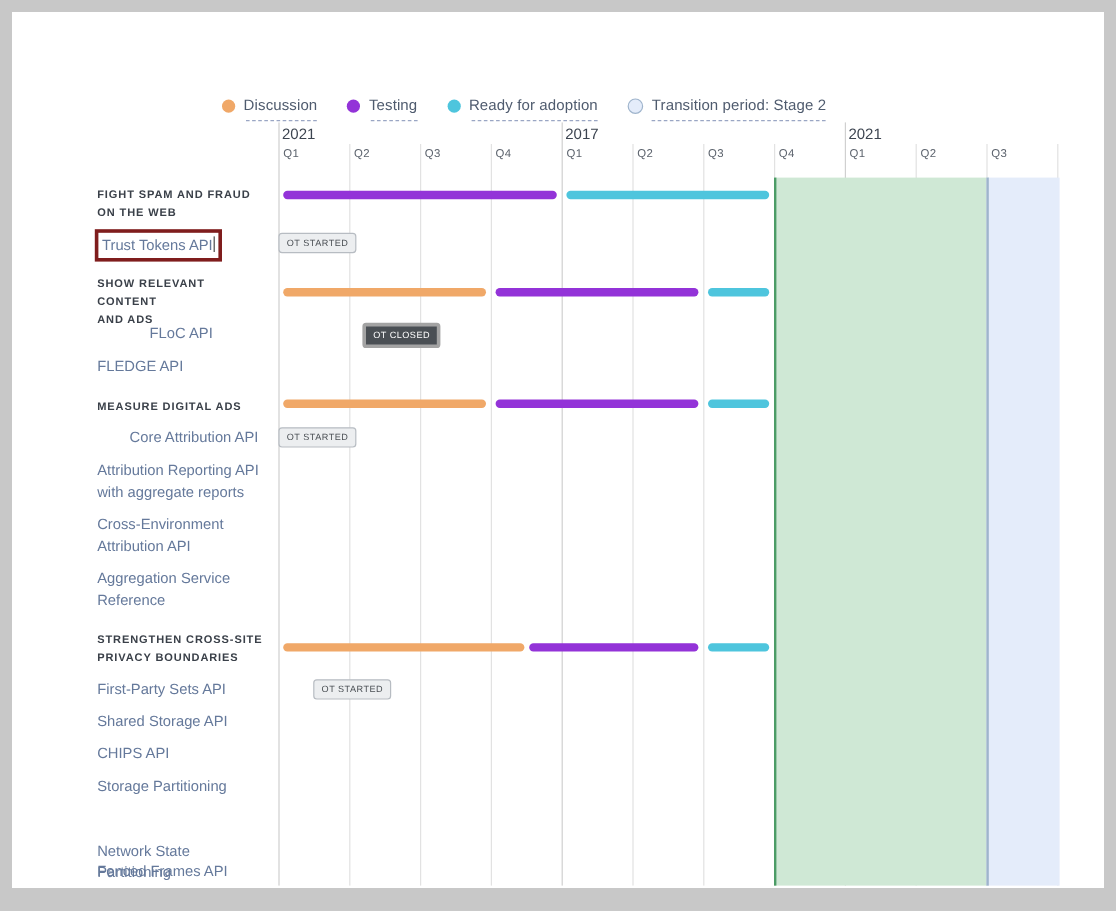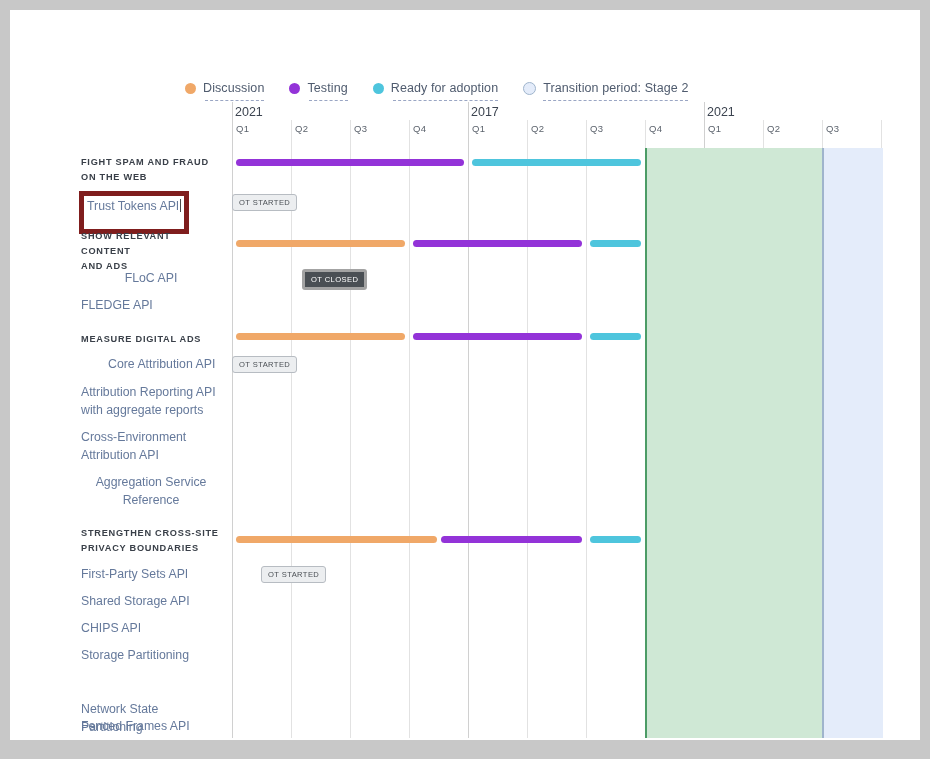--- a/index.html
+++ b/index.html
@@ -122,23 +122,23 @@
   .api-link {
     position: absolute;
     left: 71px;
     width: 140px;
     font-size: 12.3px;
     color: #65799b;
     line-height: 18px;
   }
   .api-link.focused {
     left: 69px;
-    padding: 1px 3px 14px 3px;
+    padding: 1px 3px 2px 3px;
     width: auto;
-    border: 5px solid #7f1d1d;
+    border: 3px solid #7f1d1d;
     display: inline-block;
     white-space: nowrap;
   }
   .caret {
     display: inline-block;
     width: 1px;
     height: 13px;
     background: #4a4a4a;
     vertical-align: -2px;
     margin-left: 1px;
@@ -251,21 +251,21 @@
       <div class="group-title" style="top: 322px;">
         <div>MEASURE DIGITAL ADS</div>
       </div>
       <div class="bar" style="background: rgb(240, 168, 104); left: 226px; width: 169px; top: 323px;"></div>
       <div class="bar" style="background: rgb(147, 51, 216); left: 403px; width: 169px; top: 323px;"></div>
       <div class="bar" style="background: rgb(78, 197, 221); left: 580px; width: 51px; top: 323px;"></div>
       <div class="badge started" style="left: 222px; top: 346px;">OT STARTED</div>
       <div class="api-link" style="top: 345px; margin-left: 27px;"><span>Core Attribution API</span></div>
       <div class="api-link" style="top: 373px;"><span>Attribution Reporting API with aggregate reports</span></div>
       <div class="api-link" style="top: 418px;"><span>Cross-Environment Attribution API</span></div>
-      <div class="api-link" style="top: 463px; text-align: center;"><span>Aggregation Service Reference</span></div>
+      <div class="api-link" style="top: 463px;"><span>Aggregation Service Reference</span></div>
       <div class="group-title" style="top: 516px;">
         <div>STRENGTHEN CROSS-SITE</div>
         <div>PRIVACY BOUNDARIES</div>
       </div>
       <div class="bar" style="background: rgb(240, 168, 104); left: 226px; width: 201px; top: 526px;"></div>
       <div class="bar" style="background: rgb(147, 51, 216); left: 431px; width: 141px; top: 526px;"></div>
       <div class="bar" style="background: rgb(78, 197, 221); left: 580px; width: 51px; top: 526px;"></div>
       <div class="badge started" style="left: 251px; top: 556px;">OT STARTED</div>
       <div class="api-link" style="top: 555px;"><span>First-Party Sets API</span></div>
       <div class="api-link" style="top: 582px;"><span>Shared Storage API</span></div>

